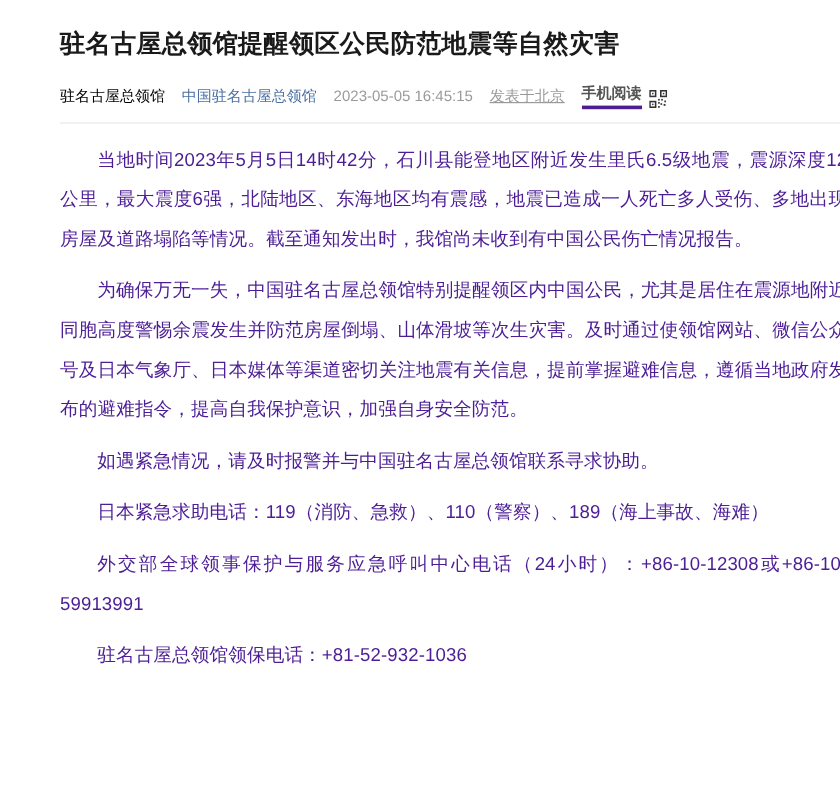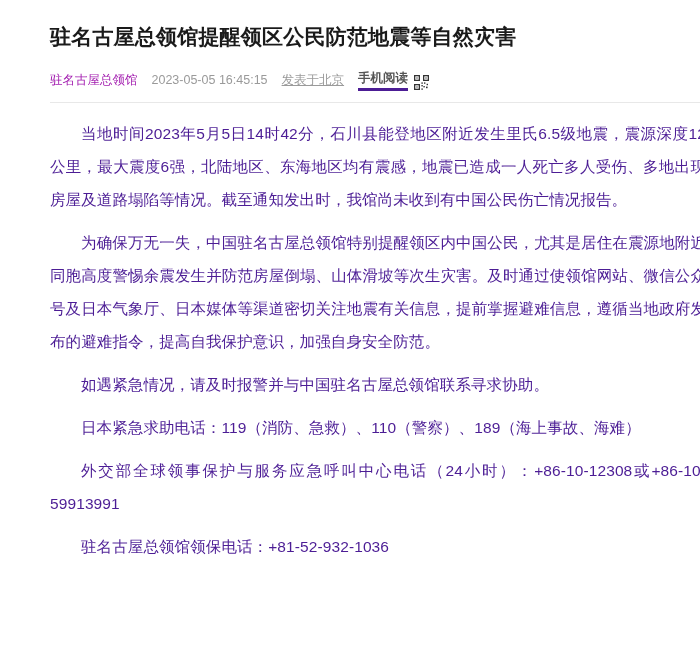--- a/index.html
+++ b/index.html
@@ -37,21 +37,21 @@
     margin-top: 18px;
     font-size: 12.5px;
     color: #8a8a8a;
     height: 20px;
   }
   .meta-bar > * {
     margin-right: 14px;
     white-space: nowrap;
   }
   .meta-source-cn {
-    color: #a21caf;
+    color: #000000;
   }
   .meta-account {
     color: #4a6fa5;
   }
   .meta-time {
     color: #9a9a9a;
   }
   .meta-location {
     color: #9a9a9a;
     text-decoration: underline;
@@ -94,20 +94,21 @@
 </style>
 </head>
 <body>
 
 <div class="page">
 
   <h1 class="article-title">驻名古屋总领馆提醒领区公民防范地震等自然灾害</h1>
 
   <div class="meta-bar">
     <span class="meta-source-cn">驻名古屋总领馆</span>
+    <span class="meta-account">中国驻名古屋总领馆</span>
     <span class="meta-time">2023-05-05 16:45:15</span>
     <span class="meta-location">发表于北京</span>
     <span class="mobile-read">手机阅读</span>
     <span class="qr-icon">
       <svg viewBox="0 0 15 15" width="15" height="15" aria-hidden="true">
         <rect x="0" y="0" width="6" height="6" fill="#333333"></rect>
         <rect x="1.3" y="1.3" width="3.4" height="3.4" fill="#ffffff"></rect>
         <rect x="2.4" y="2.4" width="1.2" height="1.2" fill="#333333"></rect>
         <rect x="9" y="0" width="6" height="6" fill="#333333"></rect>
         <rect x="10.3" y="1.3" width="3.4" height="3.4" fill="#ffffff"></rect>

